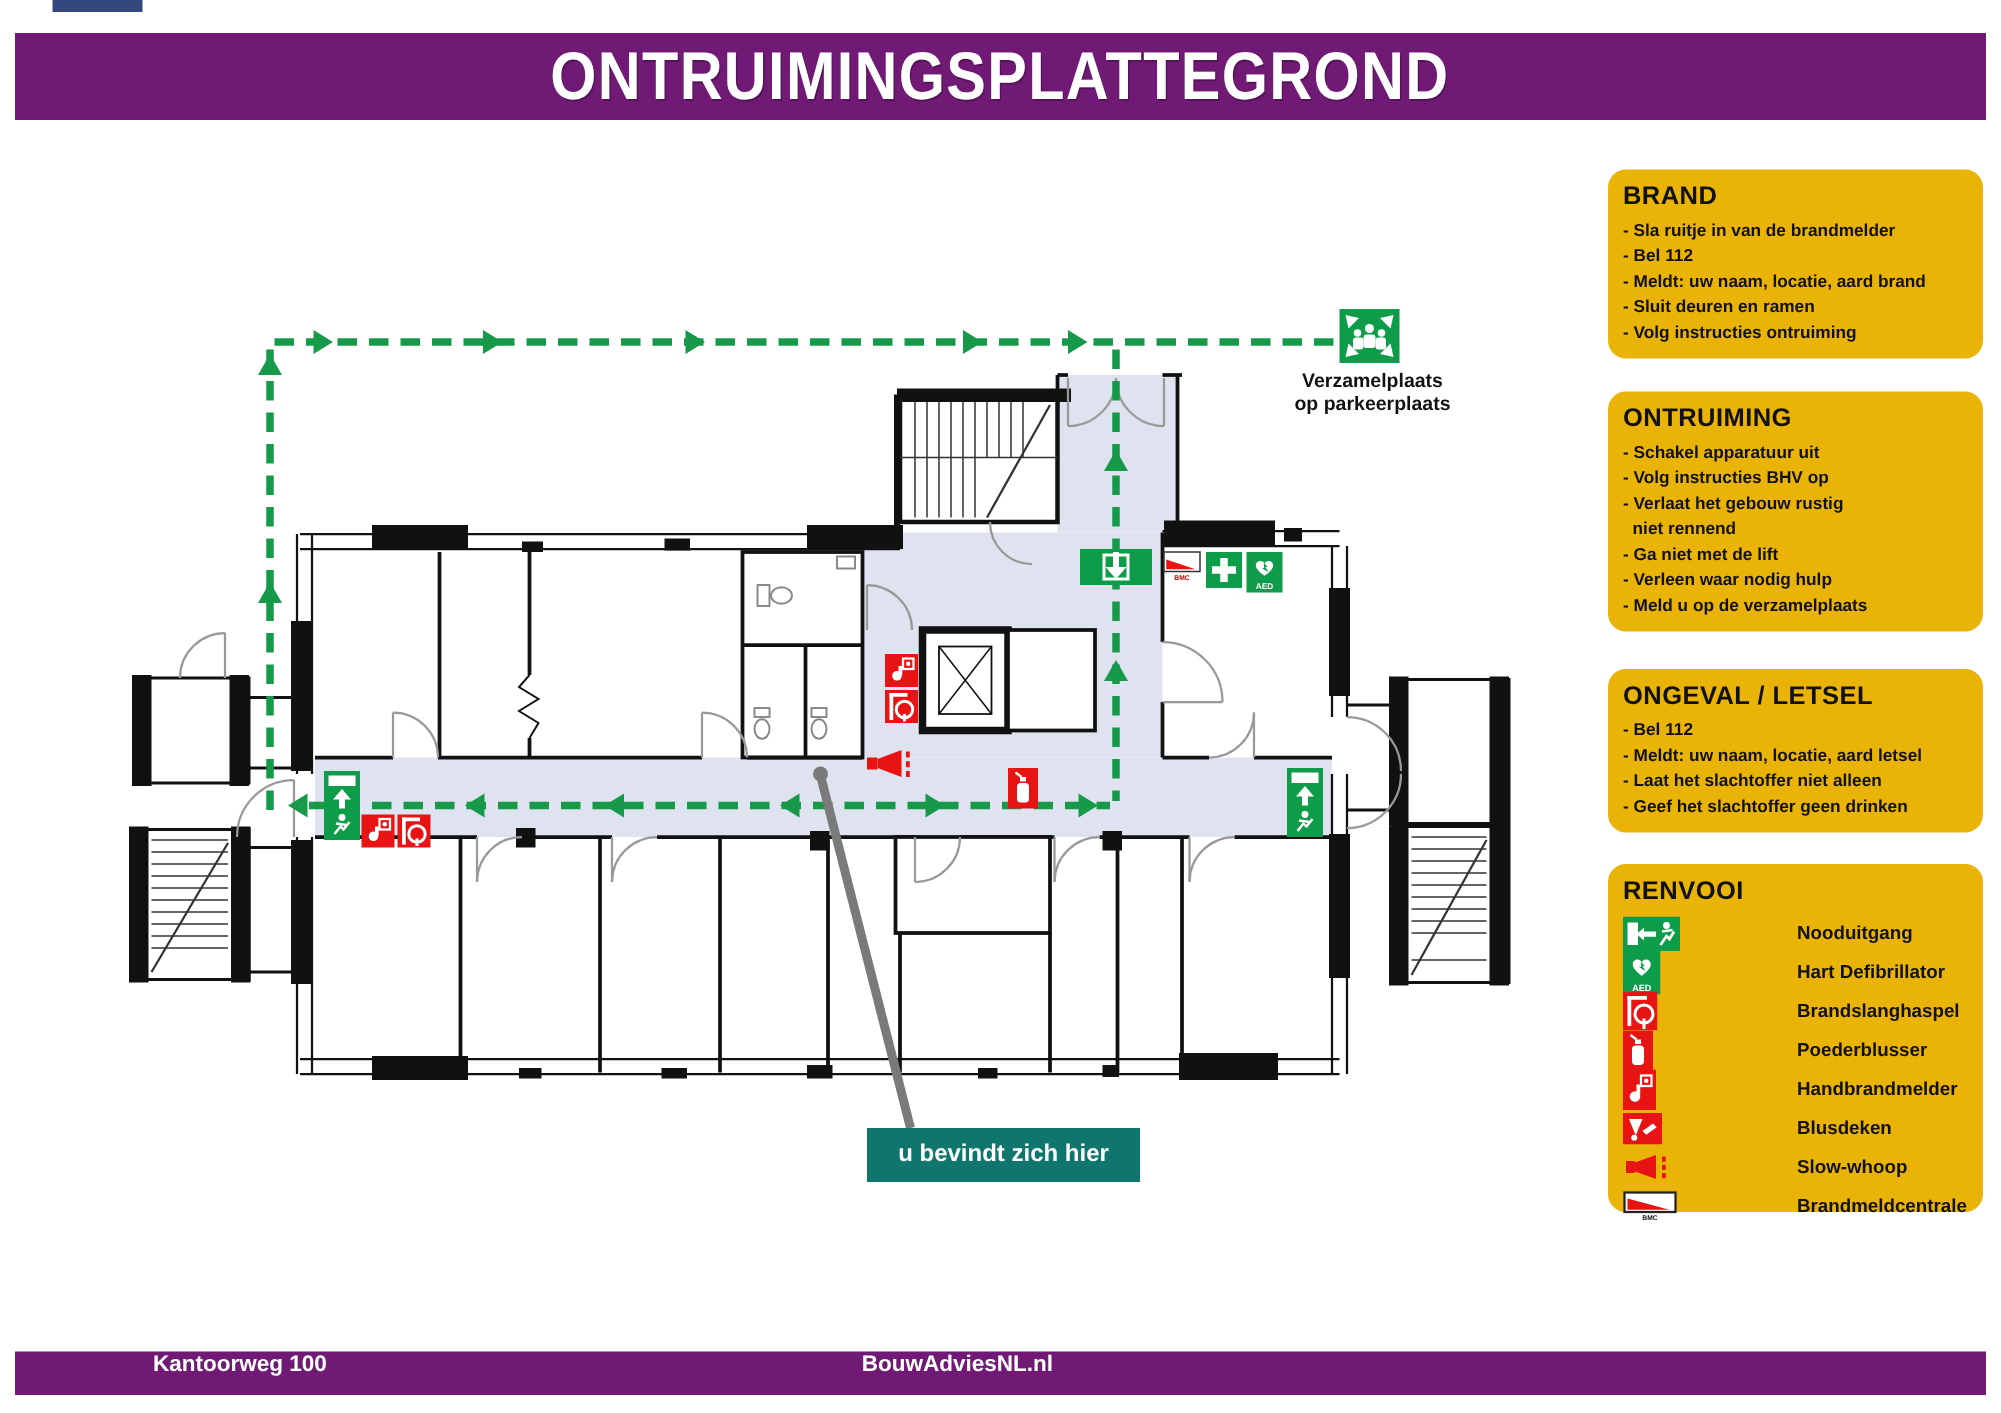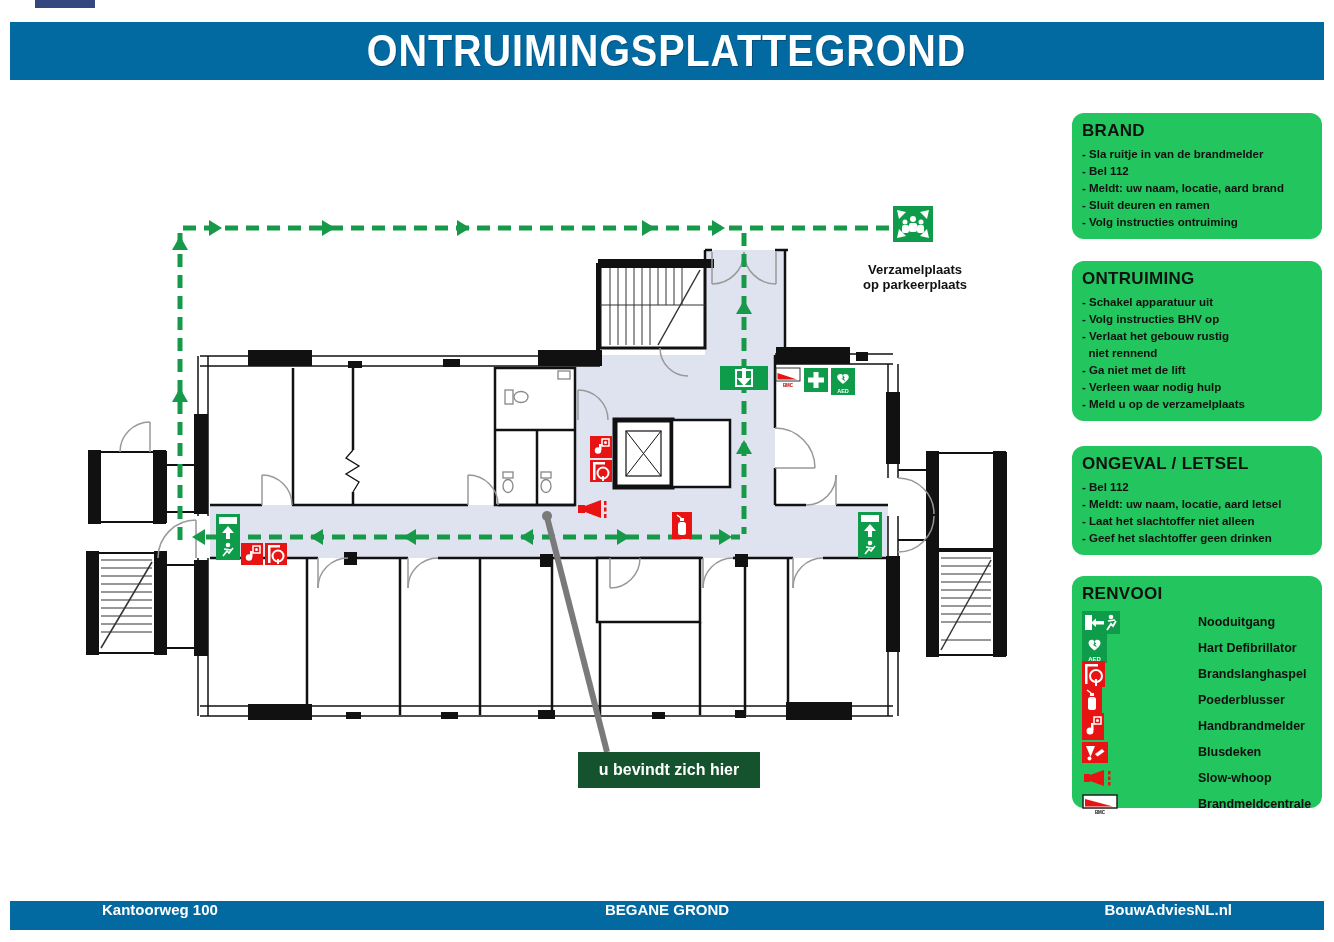--- a/index.html
+++ b/index.html
@@ -1,45 +1,45 @@
 <!DOCTYPE html>
 <html><head>
 <meta charset="utf-8">
 <style>
   html,body{margin:0;padding:0;background:#fff;}
   body{width:1334px;height:942px;position:relative;overflow:hidden;
        font-family:"Liberation Sans","DejaVu Sans",sans-serif;color:#111;}
   
-  .bar{position:absolute;left:10px;right:10px;background:#0369a1;}
+  .bar{position:absolute;left:10px;right:10px;background:#701a75;}
   .header-bar{top:22px;height:58px;display:flex;align-items:center;justify-content:center;}
   .header-bar h1{margin:0;color:#fff;font-size:45px;font-weight:bold;letter-spacing:1px;
                  display:inline-block;transform:scaleX(.88);white-space:nowrap;
                  text-shadow:1px 1px 0 rgba(0,0,0,.25);}
   .footer-bar{top:901px;height:29px;display:flex;align-items:flex-start;
               padding:0 92px;box-sizing:border-box;color:#fff;font-weight:bold;font-size:15px;}
   .footer-bar .fl{width:300px;text-align:left;}
   .footer-bar .fc{flex:1;text-align:center;}
   .footer-bar .fr{width:300px;text-align:right;}
   .corner-mark{position:absolute;left:35px;top:0;width:60px;height:8px;background:#35477f;}
   
-  .panel{position:absolute;left:1072px;width:250px;background:#22c55e;border-radius:12px;
+  .panel{position:absolute;left:1072px;width:250px;background:#eab308;border-radius:12px;
          padding:8px 10px;box-sizing:border-box;}
   .panel h2{margin:0 0 5px 0;font-size:17px;font-weight:bold;letter-spacing:.3px;}
   .panel .pline{font-size:11.5px;font-weight:bold;line-height:17px;white-space:pre-wrap;}
   .p-brand{top:113px;}
   .p-ontruiming{top:261px;}
   .p-ongeval{top:446px;}
   .p-renvooi{top:576px;height:232px;}
   .legend-row{display:flex;align-items:center;height:26px;}
   .legend-icon{width:92px;display:flex;align-items:center;}
   .legend-label{font-size:12.5px;font-weight:bold;padding-left:24px;}
   
   .assembly-label{position:absolute;left:830px;top:246px;width:170px;text-align:center;
-                  font-size:13px;font-weight:bold;line-height:15px;margin-top:16px;}
-  .you-are-here{position:absolute;left:578px;top:752px;width:182px;height:36px;background:#14532d;
+                  font-size:13px;font-weight:bold;line-height:15px;}
+  .you-are-here{position:absolute;left:578px;top:752px;width:182px;height:36px;background:#0f766e;
                 color:#fff;font-size:16px;font-weight:bold;text-align:center;line-height:36px;}
   svg{position:absolute;left:0;top:0;}
 </style>
 </head>
 <body>
 
 <div class="corner-mark"></div>
 
 <div class="bar header-bar">
   <h1>ONTRUIMINGSPLATTEGROND</h1>
@@ -504,15 +504,14 @@
         <polygon points="3,12.5 3,5 31,12.5" fill="#e81414"></polygon>
         <text x="18" y="19.5" font-size="4.5" font-weight="bold" fill="#111" text-anchor="middle">BMC</text>
       </svg>
     </span>
     <span class="legend-label">Brandmeldcentrale</span>
   </div>
 </div>
 
 <div class="bar footer-bar">
   <span class="fl">Kantoorweg 100</span>
-  <span class="fc">BEGANE GROND</span>
   <span class="fr">BouwAdviesNL.nl</span>
 </div>
 
 </body></html>

